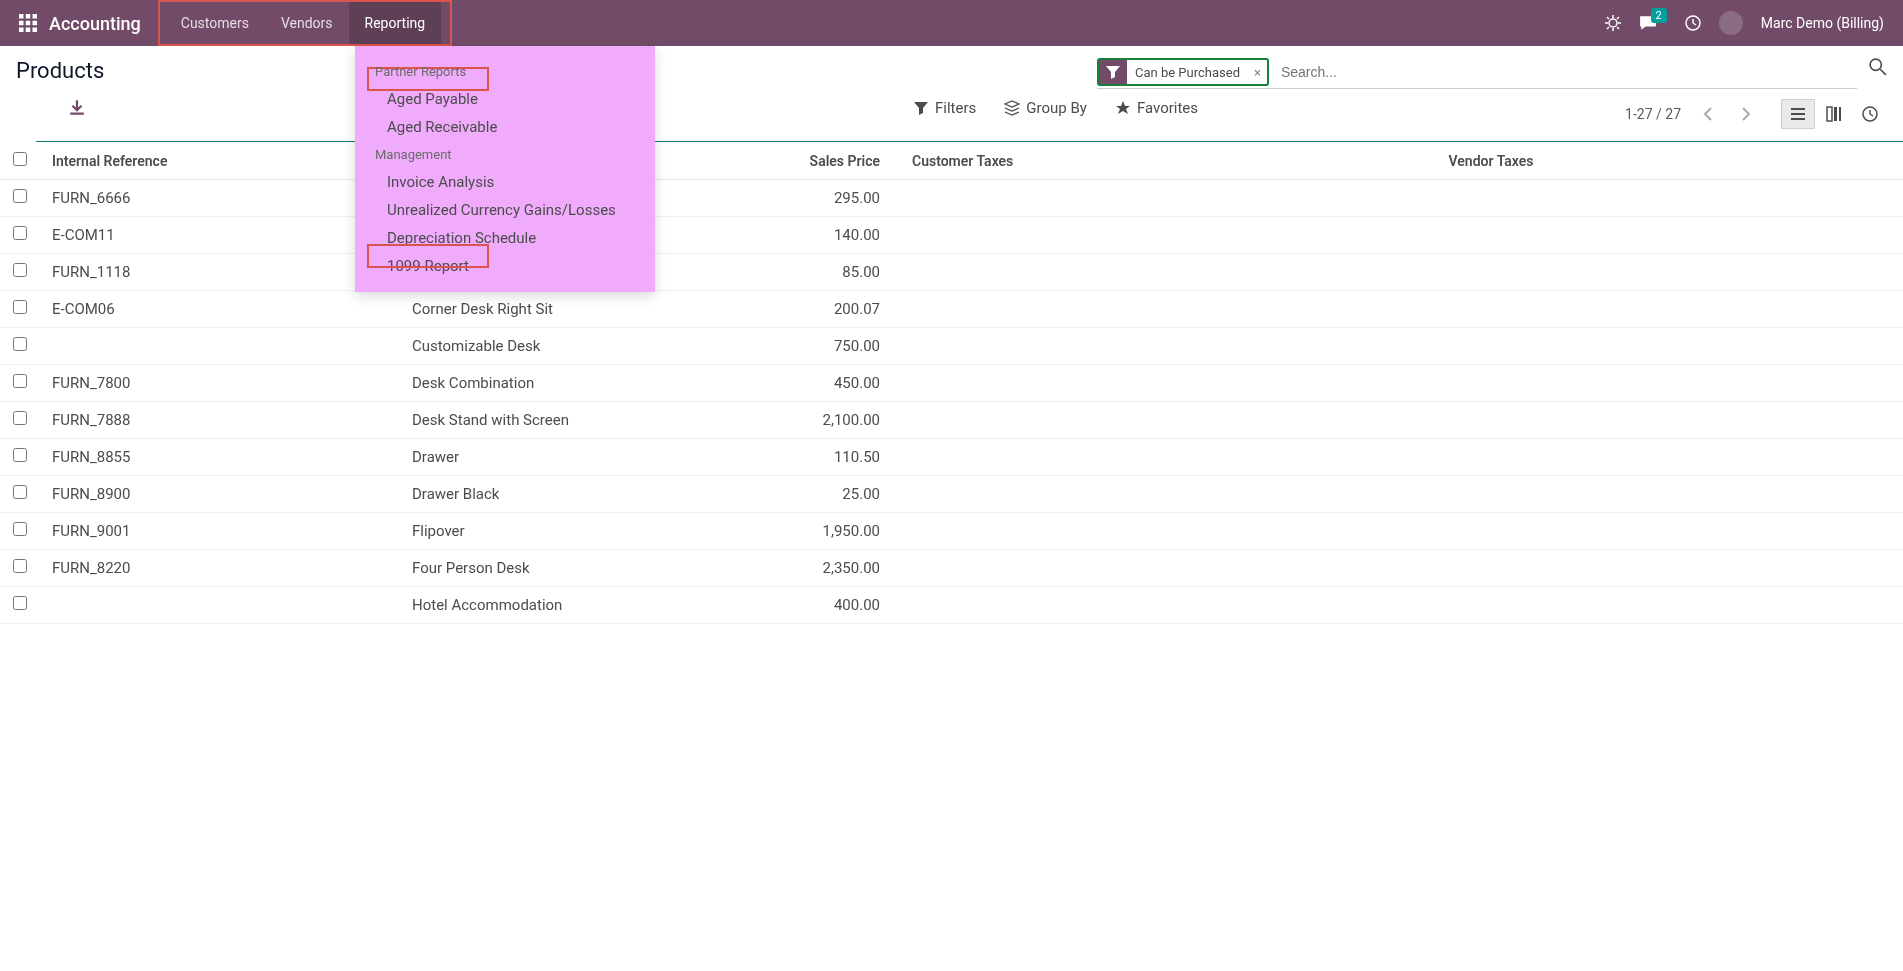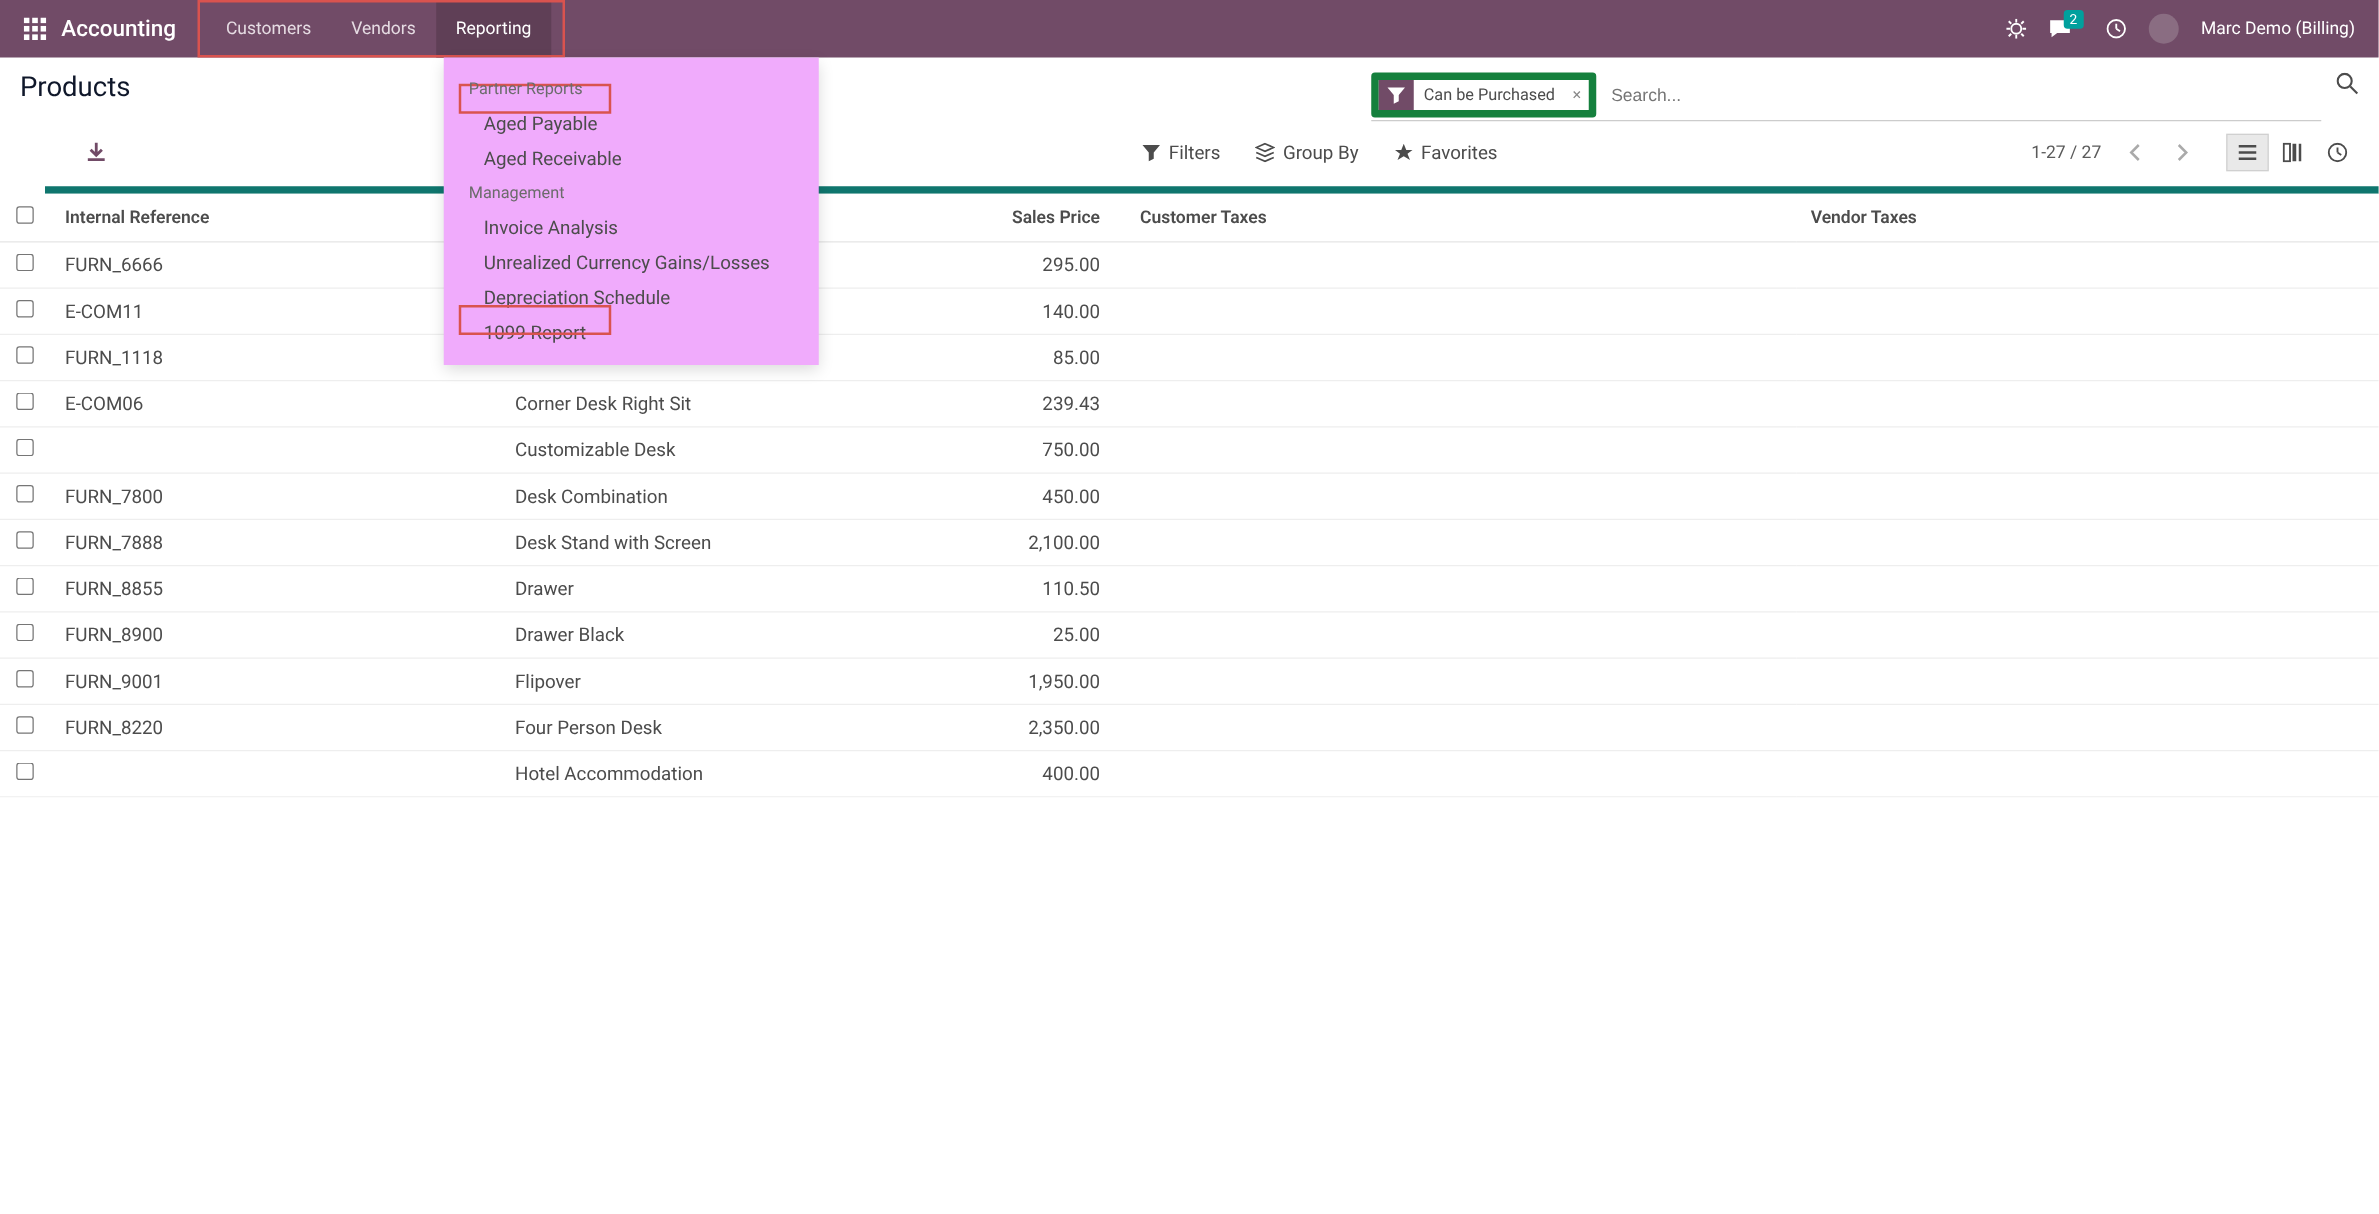--- a/index.html
+++ b/index.html
@@ -23,28 +23,28 @@
 .dropdown .section-header { font-size: 13px; color: #6b6b6b; padding: 6px 20px; position: relative; }
 .dropdown .section-box { border: 2px solid #d9534f; position: absolute; pointer-events: none; }
 .dropdown .section-box.b1 { left: 12px; top: 9px; width: 122px; height: 24px; }
 .dropdown .section-box.b2 { left: 12px; top: 103px; width: 122px; height: 24px; }
 .dropdown .sect-wrap { position: relative; }
 .dropdown .item { padding: 5px 32px; cursor: pointer; color: #4c4c4c; }
 
 .content-header { display: flex; align-items: flex-start; padding: 12px 16px 0 16px; }
 .page-title { font-size: 22px; font-weight: 400; color: #0f172a; }
 .search-area { margin-left: auto; flex: 1; max-width: 760px; display: flex; align-items: center; border-bottom: 1px solid #ccc; padding-bottom: 2px; }
-.facet { display: inline-flex; align-items: center; border: 6px solid #15803d; border-radius: 3px; margin-right: 8px; background: #fff; font-size: 13px; }
+.facet { display: inline-flex; align-items: center; border: 2px solid #15803d; border-radius: 3px; margin-right: 8px; background: #fff; font-size: 13px; }
 .facet .facet-icon { background: #714b67; color: #fff; padding: 4px 6px; display: flex; align-items: center; }
 .facet .facet-label { padding: 4px 8px; }
 .facet .facet-remove { padding: 0 6px; cursor: pointer; color: #888; }
 .search-input { border: none; outline: none; font-size: 14px; flex: 1; padding: 4px; }
 .search-icon-right { margin-left: 12px; color: #4c4c4c; cursor: pointer; }
 
-.toolbar-row { display: flex; align-items: center; padding: 10px 16px 12px 16px; border-bottom: 6px solid #0f766e; margin-left: 36px; }
+.toolbar-row { display: flex; align-items: flex-start; padding: 10px 16px 12px 16px; border-bottom: 1px solid #0f766e; margin-left: 36px; }
 .export-icon { color: #714b67; margin-left: 16px; }
 .toolbar-center { display: flex; gap: 28px; margin-left: auto; margin-right: auto; padding-left: 400px; }
 .toolbar-btn { display: flex; align-items: center; gap: 6px; cursor: pointer; color: #4c4c4c; font-size: 15px; }
 .toolbar-right { display: flex; align-items: center; gap: 12px; }
 .pager { color: #5b5b5b; font-size: 14px; margin-right: 4px; }
 .pager-arrow { color: #aaa; padding: 0 4px; cursor: pointer; }
 .view-btns { display: flex; gap: 2px; margin-left: 12px; }
 .view-btn { width: 34px; height: 30px; display: flex; align-items: center; justify-content: center; cursor: pointer; border: 1px solid transparent; }
 .view-btn.active { background: #e9e9e9; border-color: #d0d0d0; }
 
@@ -266,21 +266,21 @@
         <td>FURN_1118</td>
         <td>Corner Desk Left Sit</td>
         <td class="price">85.00</td>
         <td></td>
         <td></td>
       </tr>
       <tr>
         <td class="chk"><input type="checkbox" style=""></td>
         <td>E-COM06</td>
         <td>Corner Desk Right Sit</td>
-        <td class="price">239.43</td>
+        <td class="price">200.07</td>
         <td></td>
         <td></td>
       </tr>
       <tr>
         <td class="chk"><input type="checkbox" style=""></td>
         <td></td>
         <td>Customizable Desk</td>
         <td class="price">750.00</td>
         <td></td>
         <td></td>

